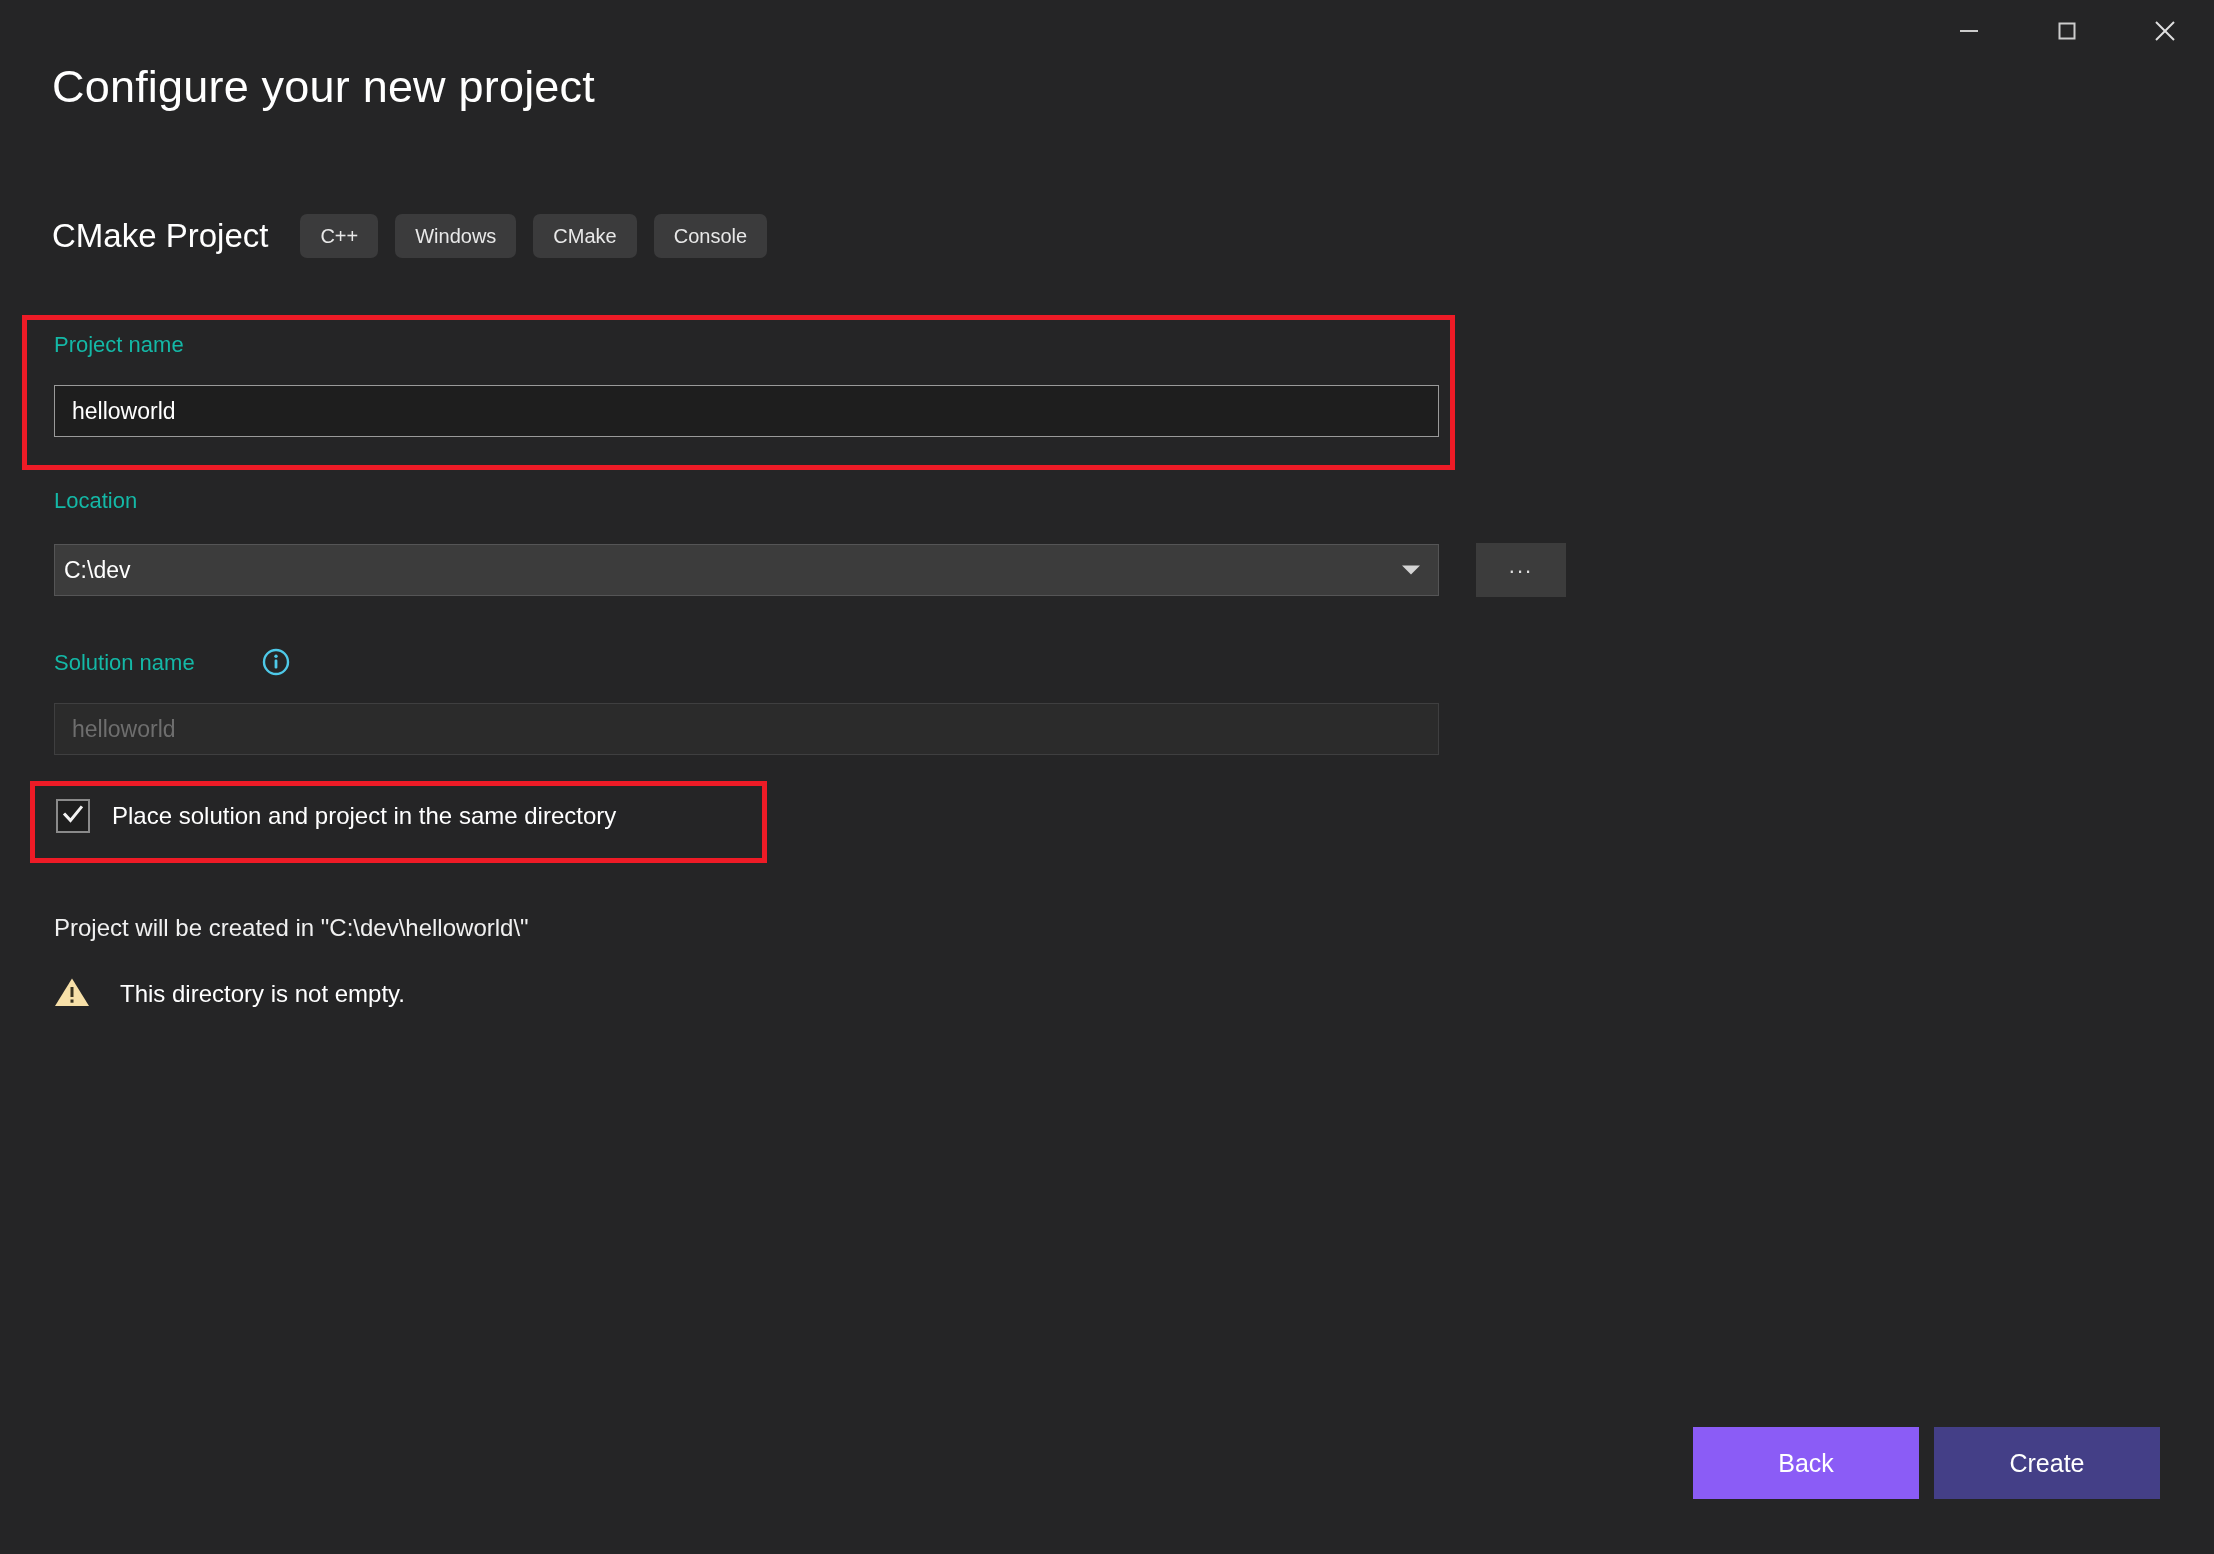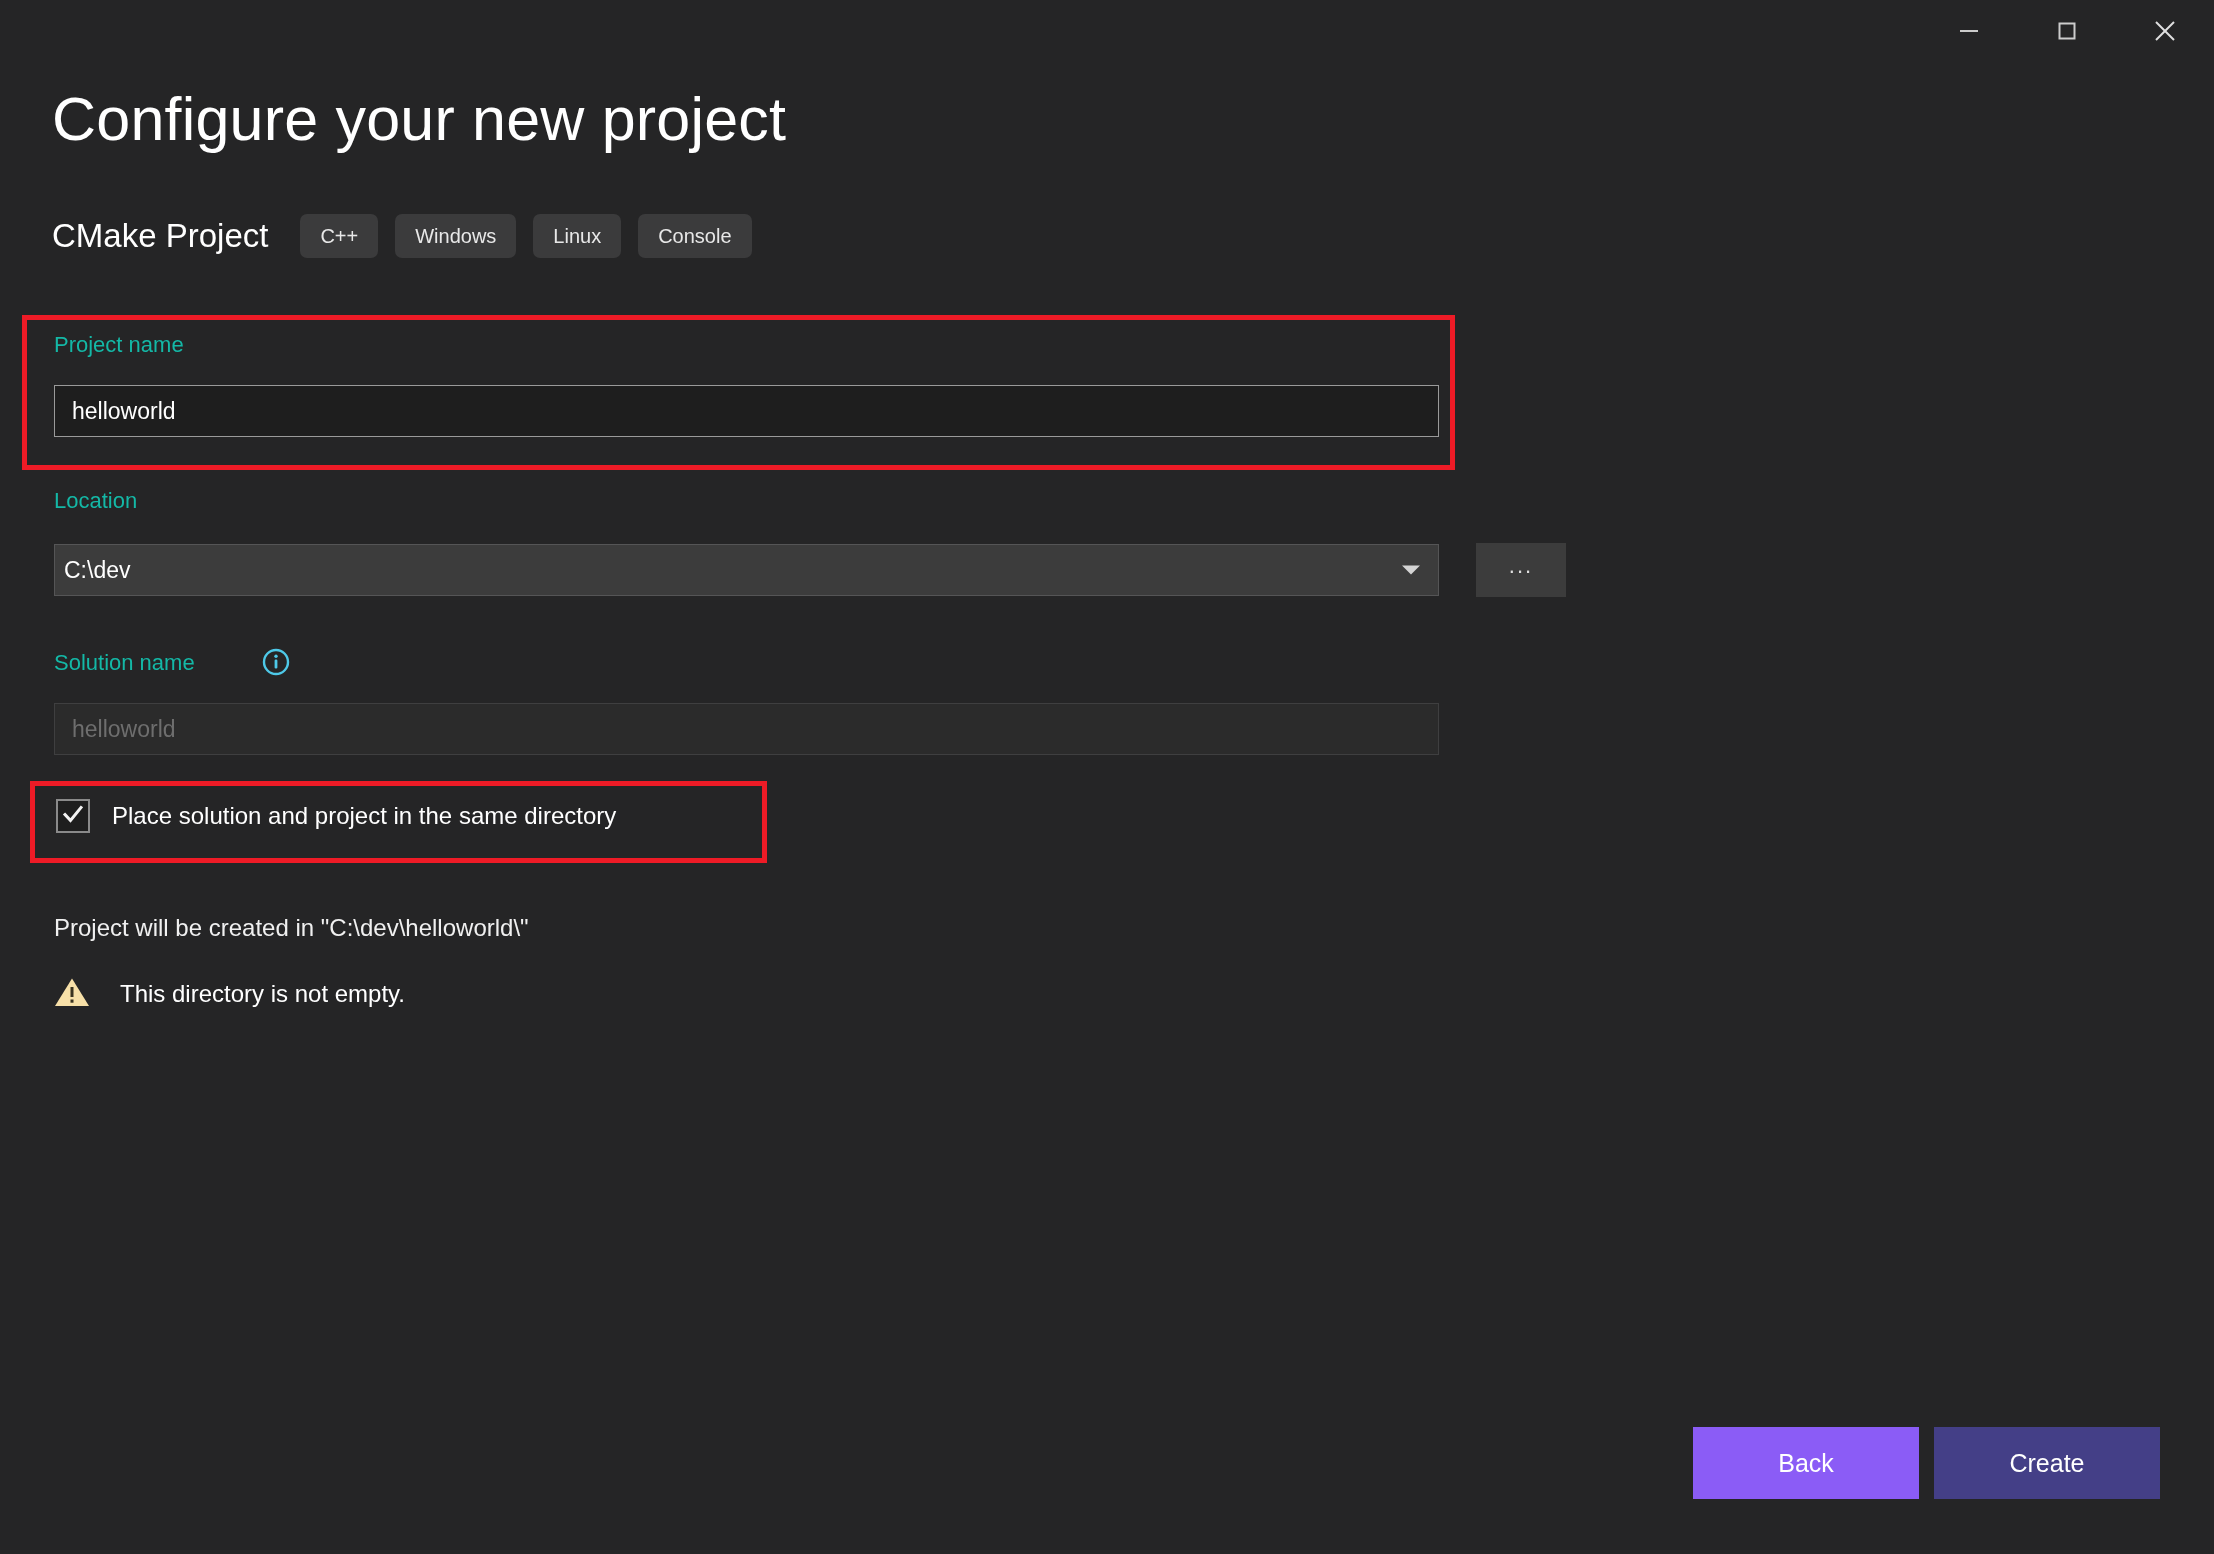--- a/index.html
+++ b/index.html
@@ -35,22 +35,22 @@
     align-items: center;
     justify-content: center;
     cursor: default;
   }
   .wbtn svg { display: block; }
 
   
   .page-title {
     position: absolute;
     left: 52px;
-    top: 84px;
-    font-size: 61px;
+    top: 61px;
+    font-size: 45px;
     font-weight: 300;
     letter-spacing: 0.2px;
     color: #ffffff;
     white-space: nowrap;
   }
 
   .tmpl-row {
     position: absolute;
     left: 52px;
     top: 212px;
@@ -257,21 +257,21 @@
   </div>
 
 </div>
 
 <div class="page-title">Configure your new project</div>
 
 <div class="tmpl-row">
   <div class="tmpl-name">CMake Project</div>
   <div class="pill">C++</div>
   <div class="pill">Windows</div>
-  <div class="pill">Linux</div>
+  <div class="pill">CMake</div>
   <div class="pill">Console</div>
 </div>
 
 <div class="field-label" style="left:54px; top:332px;">Project name</div>
 
 <div class="txtbox" style="left:54px; top:385px; width:1385px;">helloworld</div>
 
 <div class="annot" style="left:22px; top:315px; width:1433px; height:155px;"></div>
 
 <div class="field-label" style="left:54px; top:488px;">Location</div>

